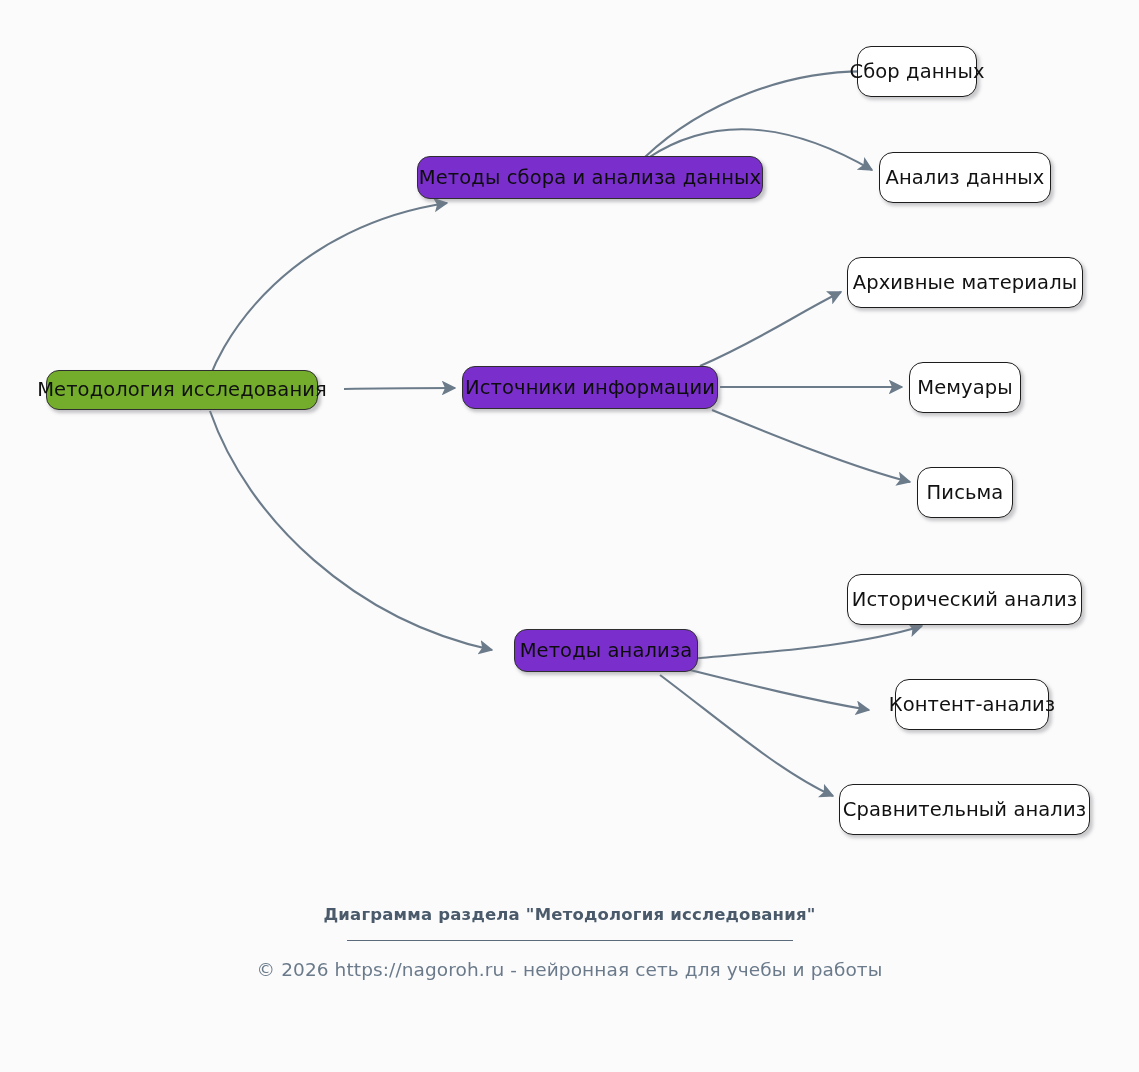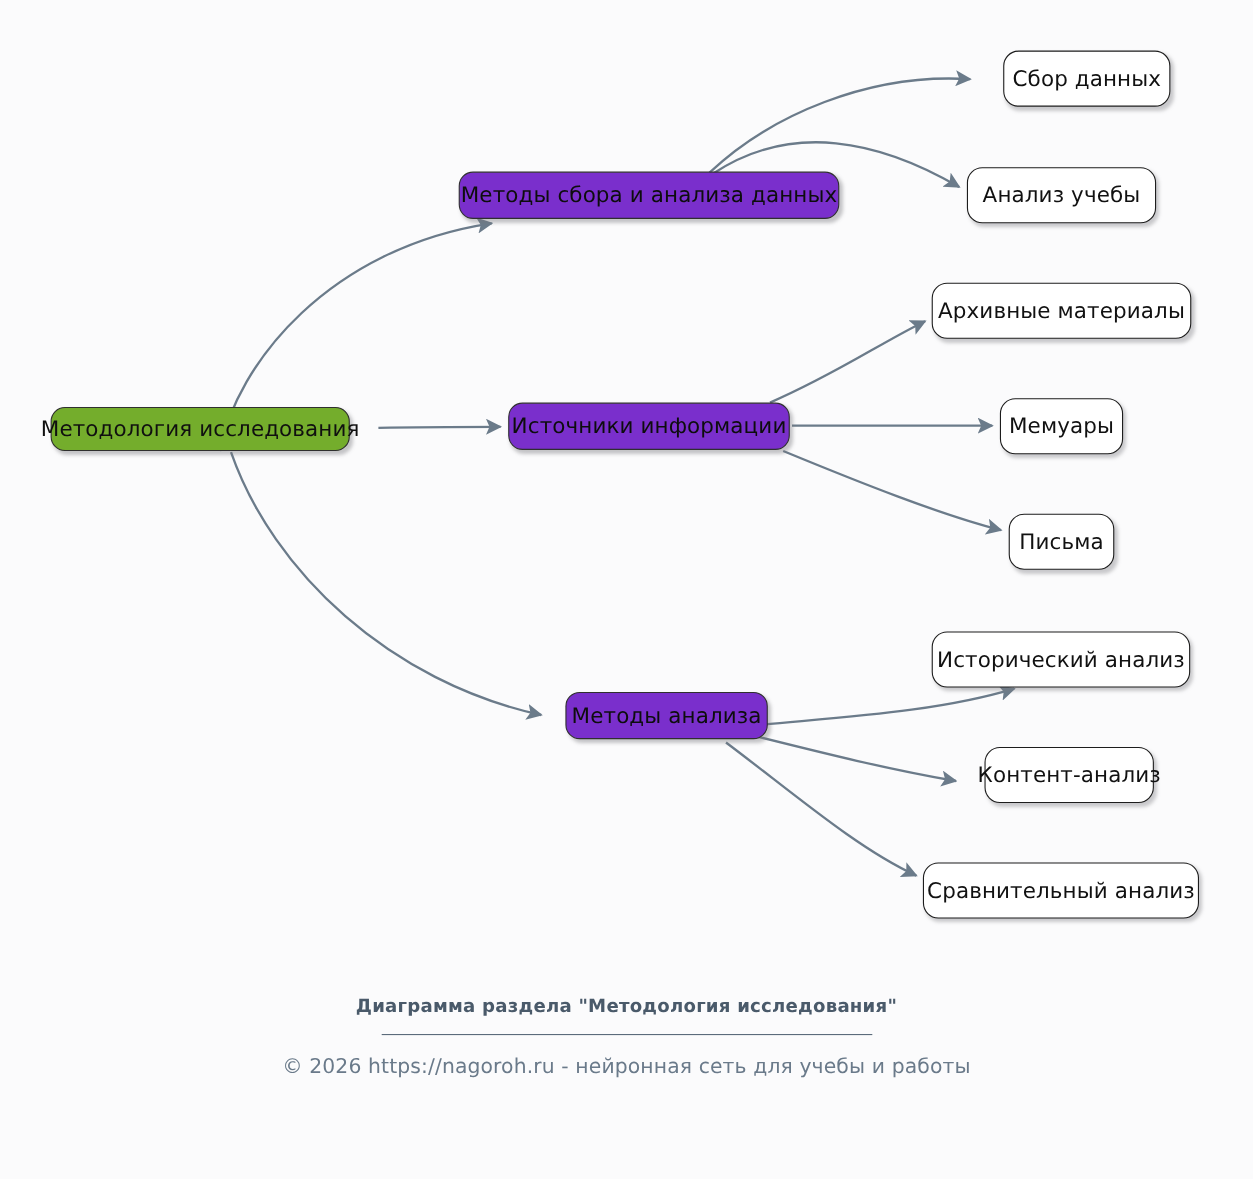--- a/index.html
+++ b/index.html
@@ -140,25 +140,25 @@
     </g>
   </svg>
 
   <div class="node root" style="left:46px; top:370px; width:272px; height:40px;">
     <span class="node-label">Методология исследования</span>
   </div>
 
   <div class="node branch" style="left:417px; top:156px; width:346px; height:43px;">
     <span class="node-label">Методы сбора и анализа данных</span>
   </div>
-  <div class="node leaf" style="left:912px; top:46px; width:152px; height:51px;">
+  <div class="node leaf" style="left:857px; top:46px; width:120px; height:51px;">
     <span class="node-label">Сбор данных</span>
   </div>
   <div class="node leaf" style="left:879px; top:152px; width:172px; height:51px;">
-    <span class="node-label">Анализ учебы</span>
+    <span class="node-label">Анализ данных</span>
   </div>
 
   <div class="node branch" style="left:462px; top:366px; width:256px; height:43px;justify-content:center;">
     <span class="node-label">Источники информации</span>
   </div>
   <div class="node leaf" style="left:909px; top:362px; width:112px; height:51px;">
     <span class="node-label">Мемуары</span>
   </div>
   <div class="node leaf" style="left:847px; top:257px; width:236px; height:51px;">
     <span class="node-label">Архивные материалы</span>

